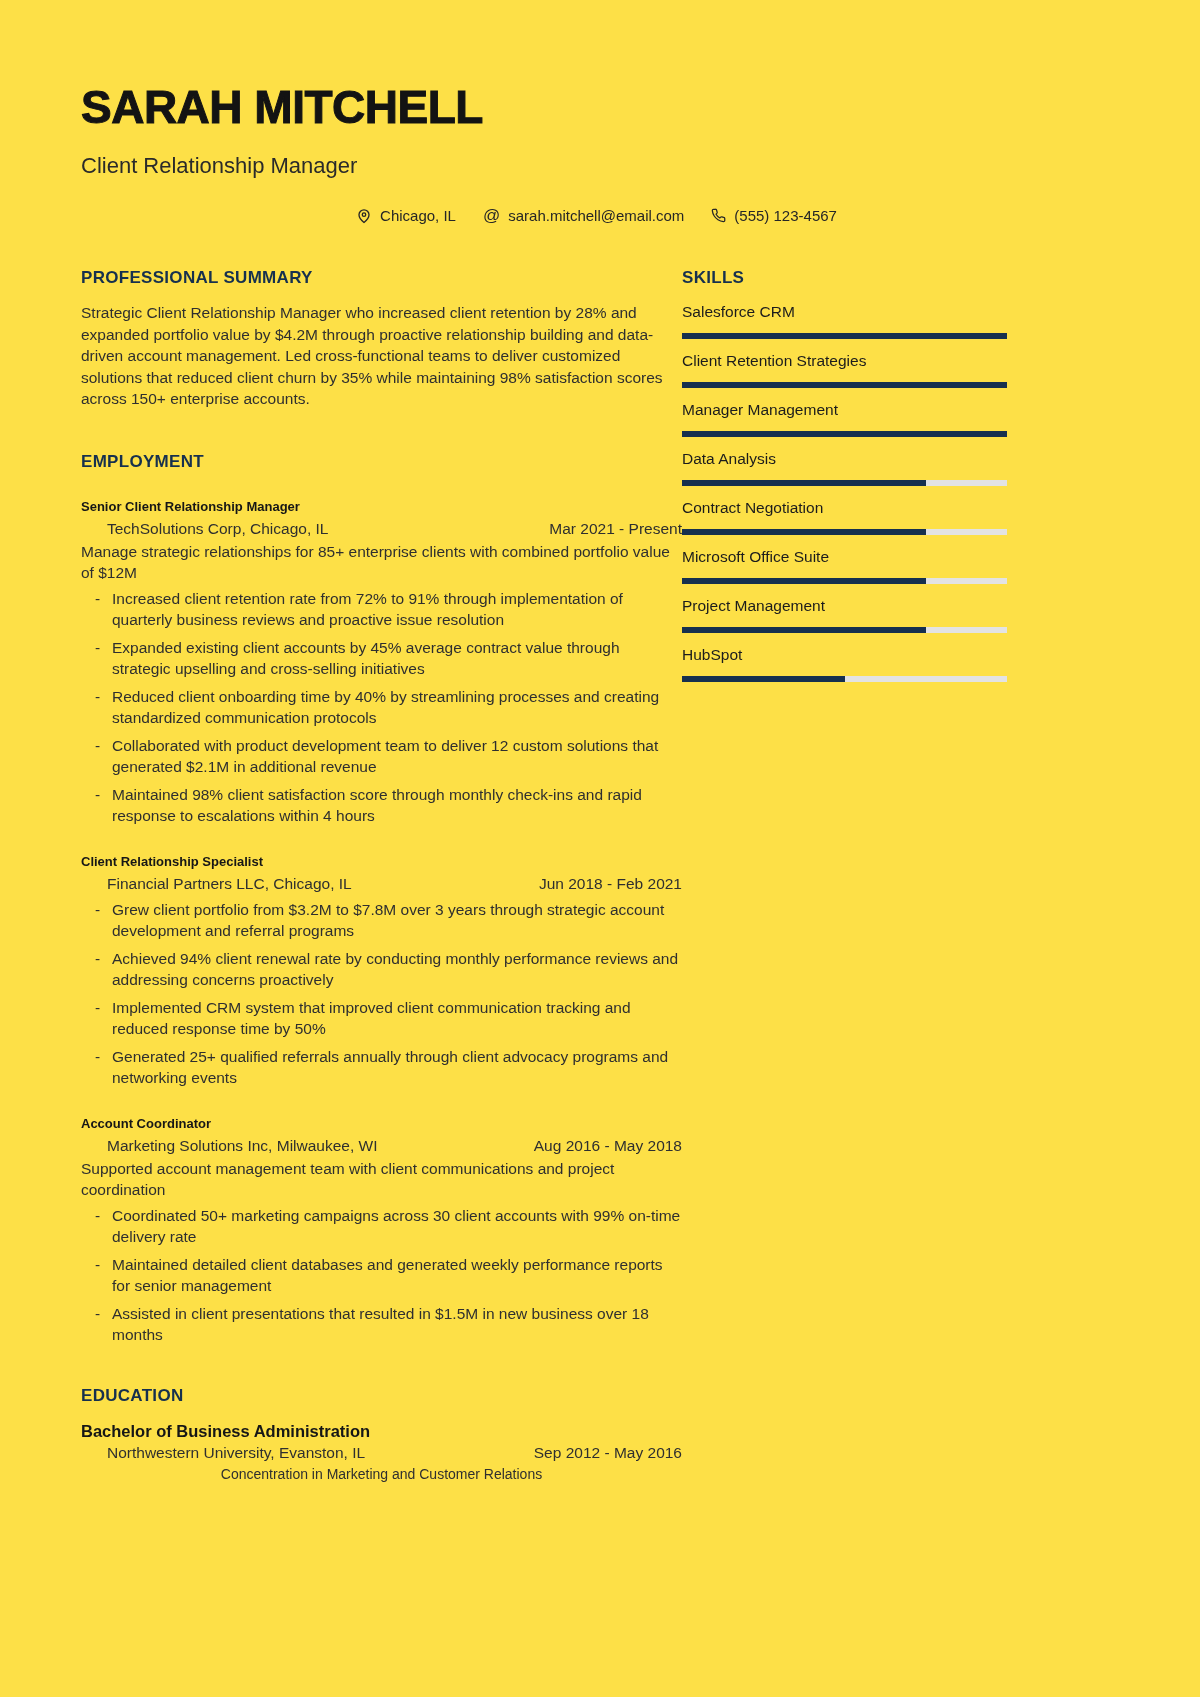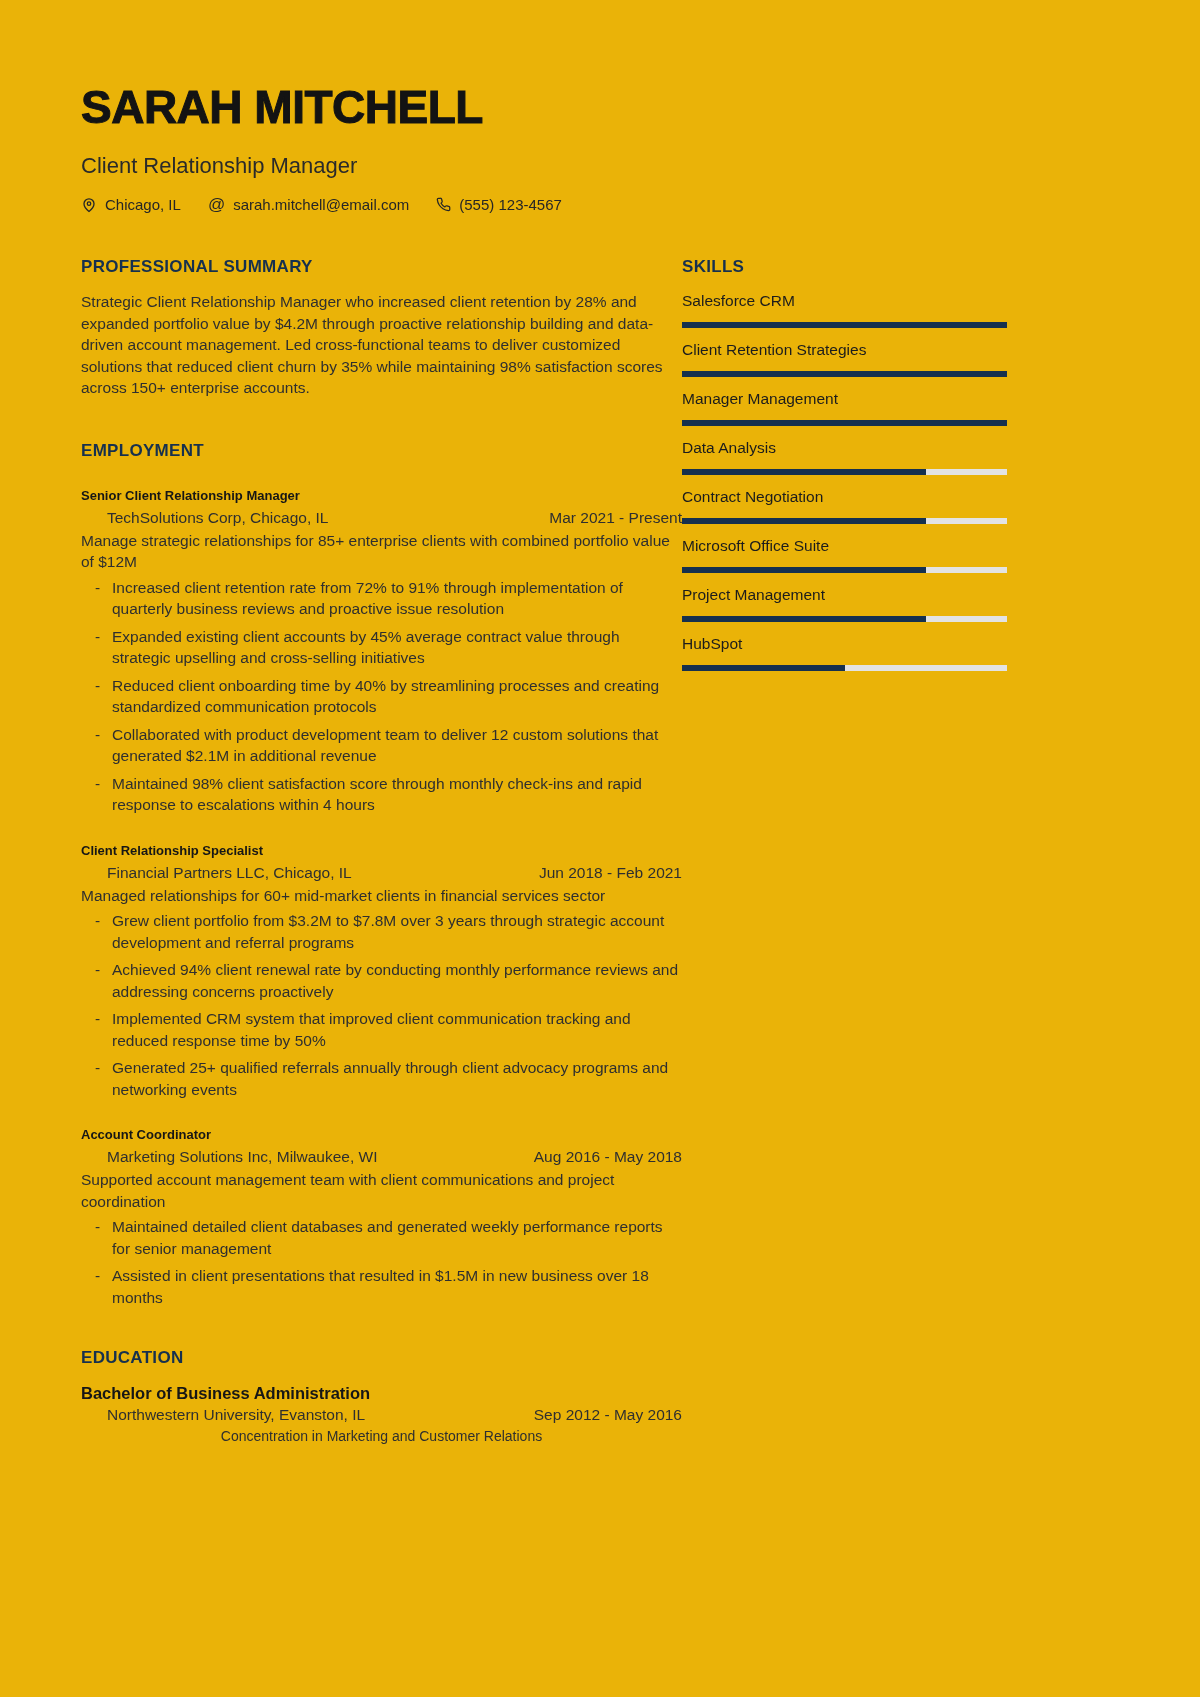--- a/index.html
+++ b/index.html
@@ -2,46 +2,47 @@
 <html><head>
 <meta charset="utf-8">
 <style>
   * { margin: 0; padding: 0; box-sizing: border-box; }
   html, body { background: #ffffff; }
   .page {
     position: relative;
     width: 1200px;
     height: 1697px;
     margin: 0 auto;
-    background: #eab308;
+    background: #fde047;
     font-family: "Liberation Sans", "DejaVu Sans", sans-serif;
     color: #2f2f2f;
     padding: 84px 88px 0 81px;
   }
   
   .name {
     font-size: 46px;
     line-height: 1.0;
     font-weight: bold;
     letter-spacing: -0.5px;
     color: #131313;
     -webkit-text-stroke: 1px #131313;
   }
   .job-title {
     margin-top: 23px;
     font-size: 22px;
     color: #2a2a2a;
   }
   .contact-row {
-    margin-top: 17px;
+    margin-top: 28px;
     display: flex;
     align-items: center;
     gap: 27px;
     font-size: 15px;
     color: #262626;
+    justify-content: center;
   }
   .contact-item { display: flex; align-items: center; gap: 8px; }
   .contact-item svg { display: block; }
   .at-glyph { font-size: 17px; color: #262626; line-height: 1; }
   
   .columns {
     margin-top: 44px;
     display: grid;
     grid-template-columns: 601px 325px;
     align-items: start;
@@ -165,37 +166,37 @@
             <li>Maintained 98% client satisfaction score through monthly check-ins and rapid response to escalations within 4 hours</li>
           </ul>
         </div>
 
         <div class="job">
           <div class="job-role">Client Relationship Specialist</div>
           <div class="company-line">
             <span>Financial Partners LLC, Chicago, IL</span>
             <span>Jun 2018 - Feb 2021</span>
           </div>
-          <p class="body-text job-desc">Managed relationships for 60+ mid-market clients in financial services sector</p>
           <ul class="bullets">
             <li>Grew client portfolio from $3.2M to $7.8M over 3 years through strategic account development and referral programs</li>
             <li>Achieved 94% client renewal rate by conducting monthly performance reviews and addressing concerns proactively</li>
             <li>Implemented CRM system that improved client communication tracking and reduced response time by 50%</li>
             <li>Generated 25+ qualified referrals annually through client advocacy programs and networking events</li>
           </ul>
         </div>
 
         <div class="job">
           <div class="job-role">Account Coordinator</div>
           <div class="company-line">
             <span>Marketing Solutions Inc, Milwaukee, WI</span>
             <span>Aug 2016 - May 2018</span>
           </div>
           <p class="body-text job-desc">Supported account management team with client communications and project coordination</p>
           <ul class="bullets">
+            <li>Coordinated 50+ marketing campaigns across 30 client accounts with 99% on-time delivery rate</li>
             <li>Maintained detailed client databases and generated weekly performance reports for senior management</li>
             <li>Assisted in client presentations that resulted in $1.5M in new business over 18 months</li>
           </ul>
         </div>
       </div>
 
       <div class="education-section">
         <div class="section-heading">EDUCATION</div>
         <div class="degree">Bachelor of Business Administration</div>
         <div class="company-line">

